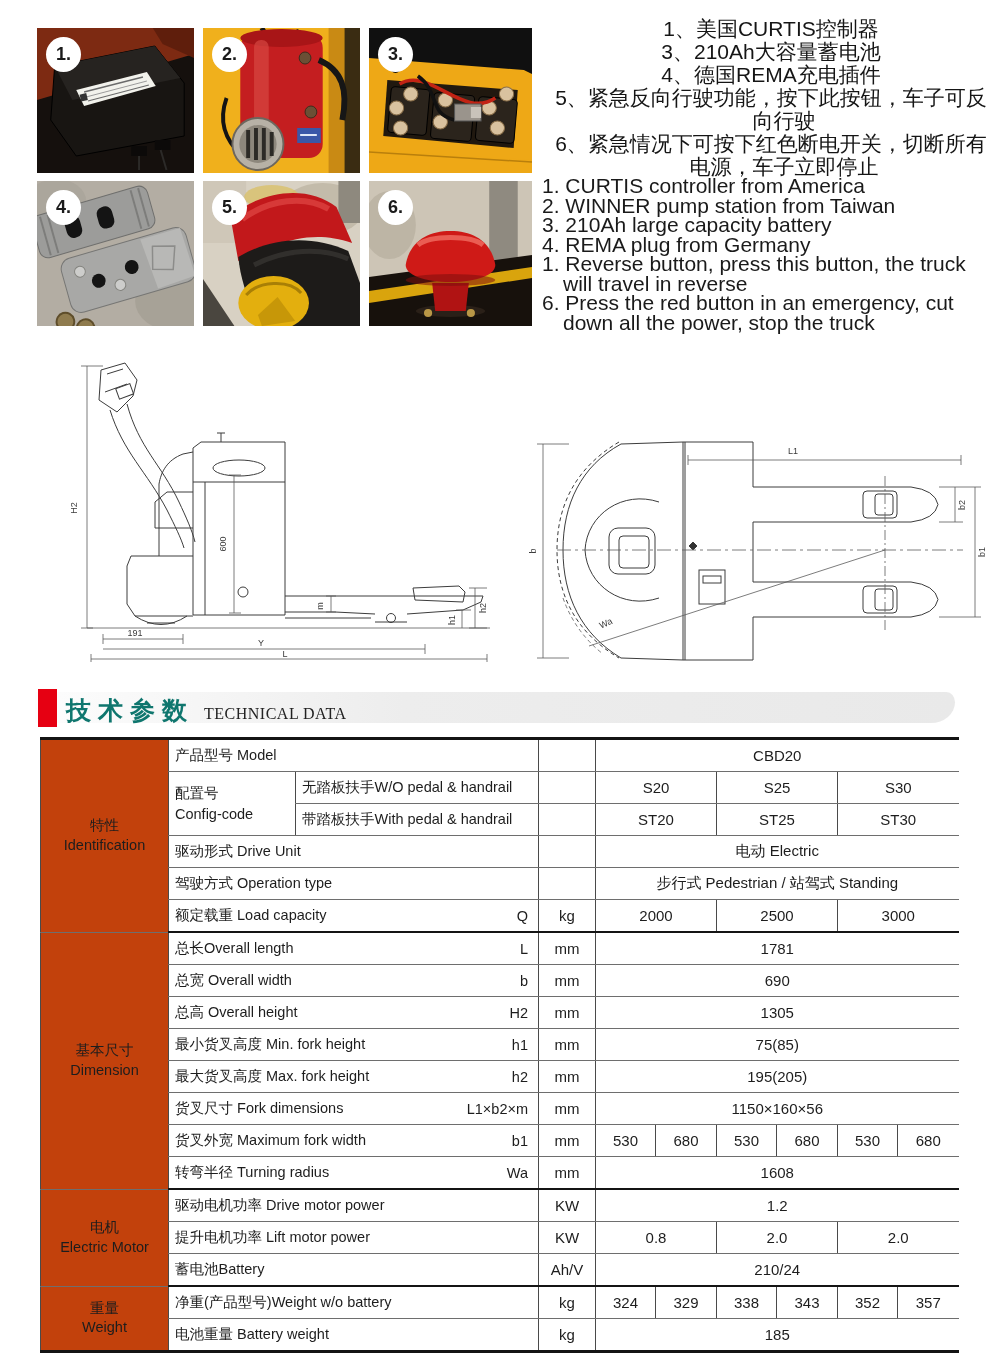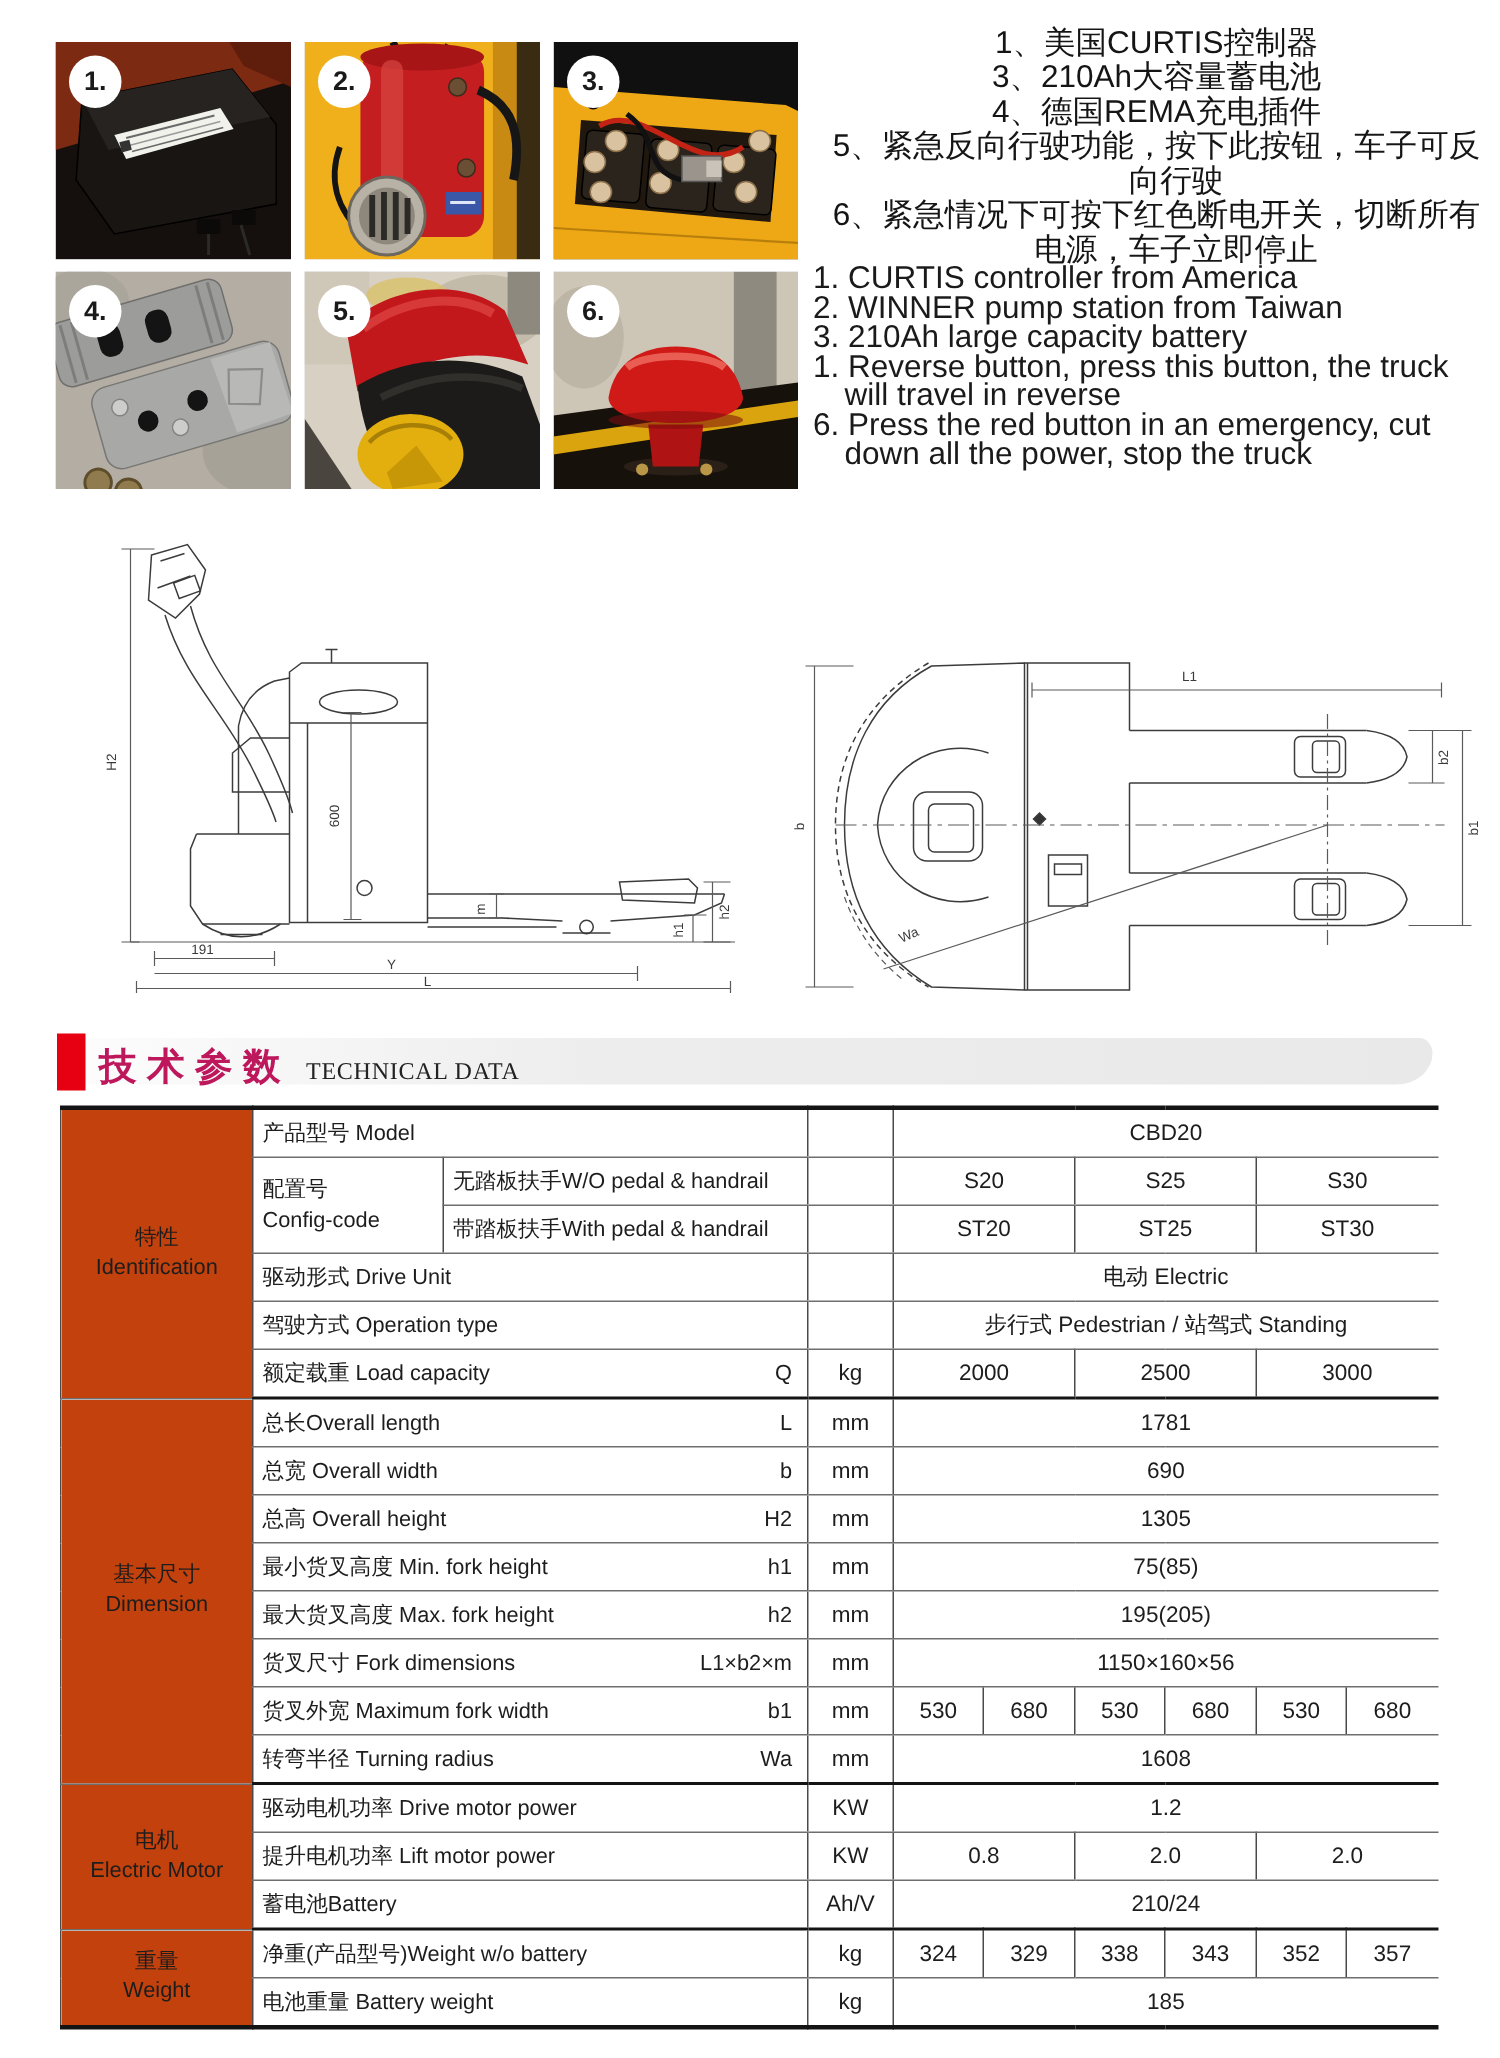--- a/index.html
+++ b/index.html
@@ -30,21 +30,21 @@
   .dim{stroke:#5a5a5a;stroke-width:0.8;fill:none;}
   .dimtxt{fill:#3a3a3a;font-size:9px;font-family:"Liberation Sans",sans-serif;}
 
   
   .tech-header{position:absolute;left:0;top:688px;width:1000px;height:40px;}
   .tech-band{position:absolute;left:35px;top:4px;width:920px;height:31px;
     background:linear-gradient(90deg,#fdfdfd 0%,#ededed 40%,#e9e9e9 100%);
     border-top-right-radius:10px 12px;border-bottom-right-radius:28px 24px;}
   .tech-red{position:absolute;left:38px;top:1px;width:19px;height:38px;}
   .tech-titles{position:absolute;left:66px;top:0;height:40px;display:flex;align-items:baseline;gap:10px;padding-top:6px;box-sizing:border-box;}
-  .tech-zh{font-size:25px;font-weight:bold;letter-spacing:7px;color:#be185d;}
+  .tech-zh{font-size:25px;font-weight:bold;letter-spacing:7px;color:#0f766e;}
   .tech-en{font-size:16px;color:#222;letter-spacing:0.5px;font-family:Liberation Serif, serif;}
 
   
   .table-wrap{position:absolute;left:40px;top:737px;width:918px;}
   table.specs{width:918px;border-collapse:collapse;table-layout:fixed;
     font-size:14.5px;color:#1d1d1d;}
   table.specs{border-top:3px solid #141414;border-bottom:3px solid #141414;}
   table.specs td{border-left:1px solid #4a4a4a;border-bottom:1px solid #6e6e6e;
     height:31px;padding:0 6px;overflow:hidden;white-space:nowrap;}
   td.cat{background:#c2410c;border-left:none;text-align:center;line-height:1.35;
@@ -220,20 +220,21 @@
     <div class="fi">1、美国CURTIS控制器</div>
     <div class="fi">3、210Ah大容量蓄电池</div>
     <div class="fi">4、德国REMA充电插件</div>
     <div class="fi">5、紧急反向行驶功能，按下此按钮，车子可反向行驶</div>
     <div class="fi">6、紧急情况下可按下红色断电开关，切断所有电源，车子立即停止</div>
   </div>
   <div class="features-en">
     <div class="fi">1. CURTIS controller from America</div>
     <div class="fi">2. WINNER pump station from Taiwan</div>
     <div class="fi">3. 210Ah large capacity battery</div>
+    <div class="fi">4. REMA plug from Germany</div>
     <div class="fi">1. Reverse button, press this button, the truck will travel in reverse</div>
     <div class="fi">6. Press the red button in an emergency, cut down all the power, stop the truck</div>
   </div>
 
   <div class="drawing-side">
     <svg width="480" height="302" viewBox="0 0 480 302">
       <g class="dwg">
         <path d="M66,10 L90,3 L102,20 L98,36 L82,52 L64,40 Z"></path>
         <path d="M72,14 L88,9 M70,32 L92,24"></path>
         <rect x="82" y="26" width="15" height="11" transform="rotate(-20 89 31)"></rect>

